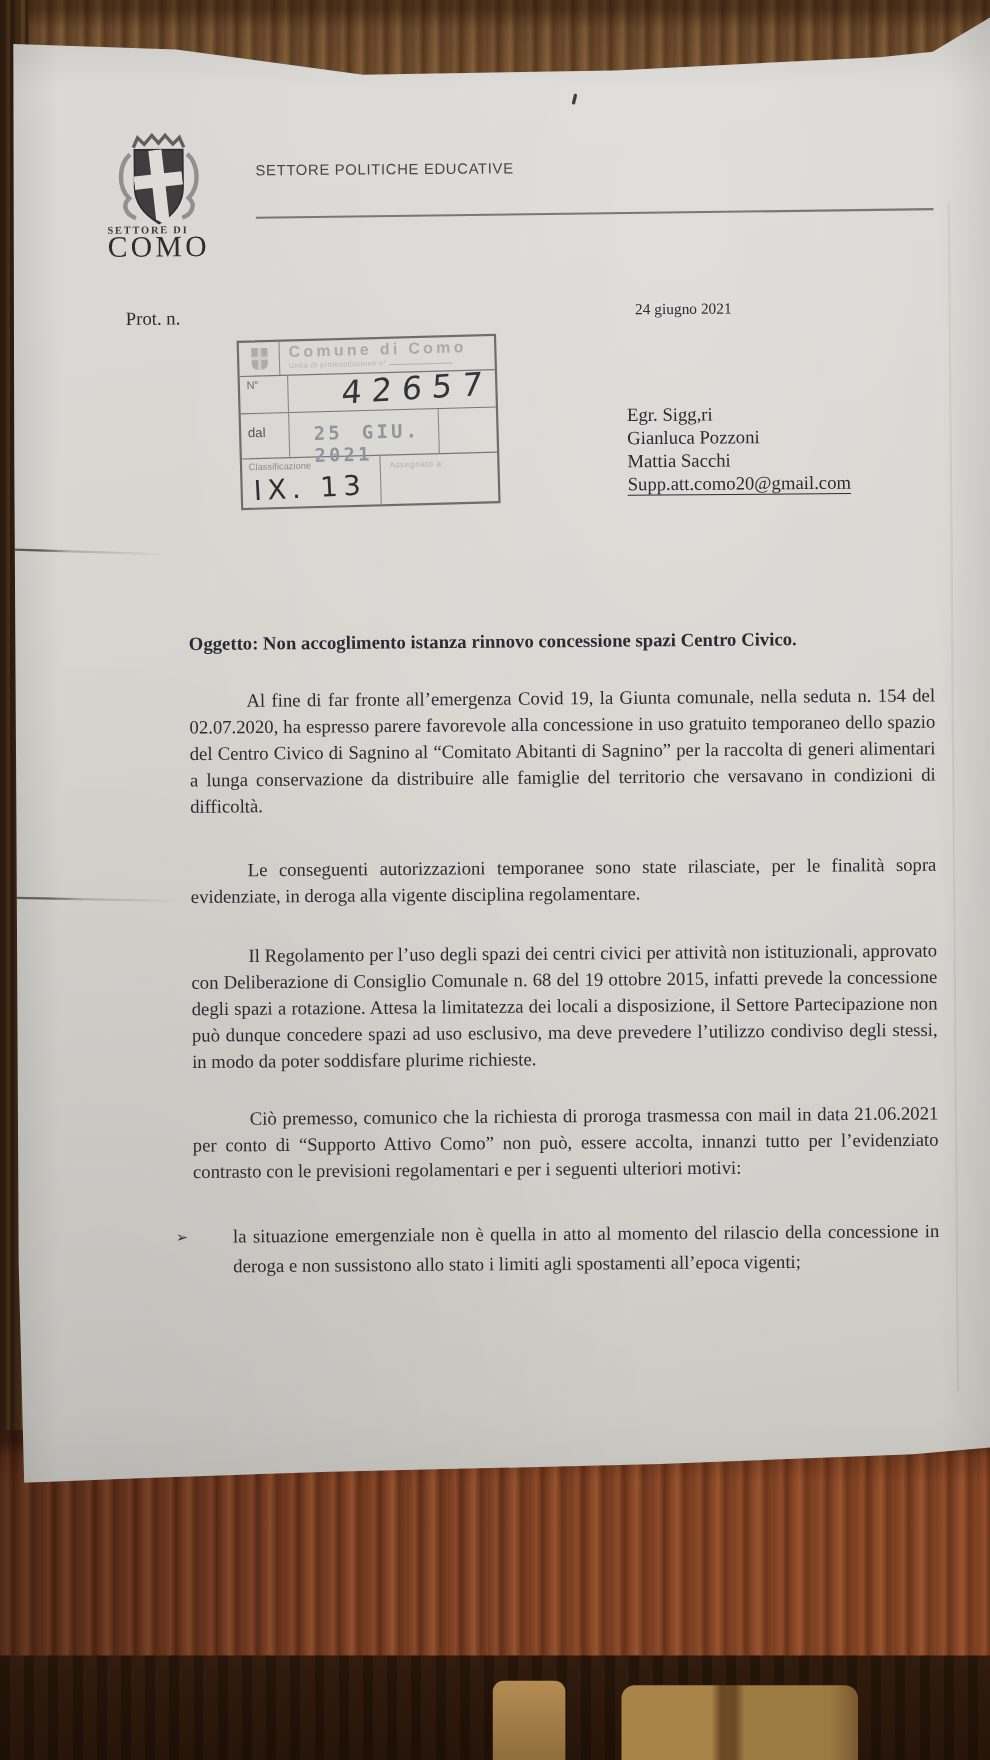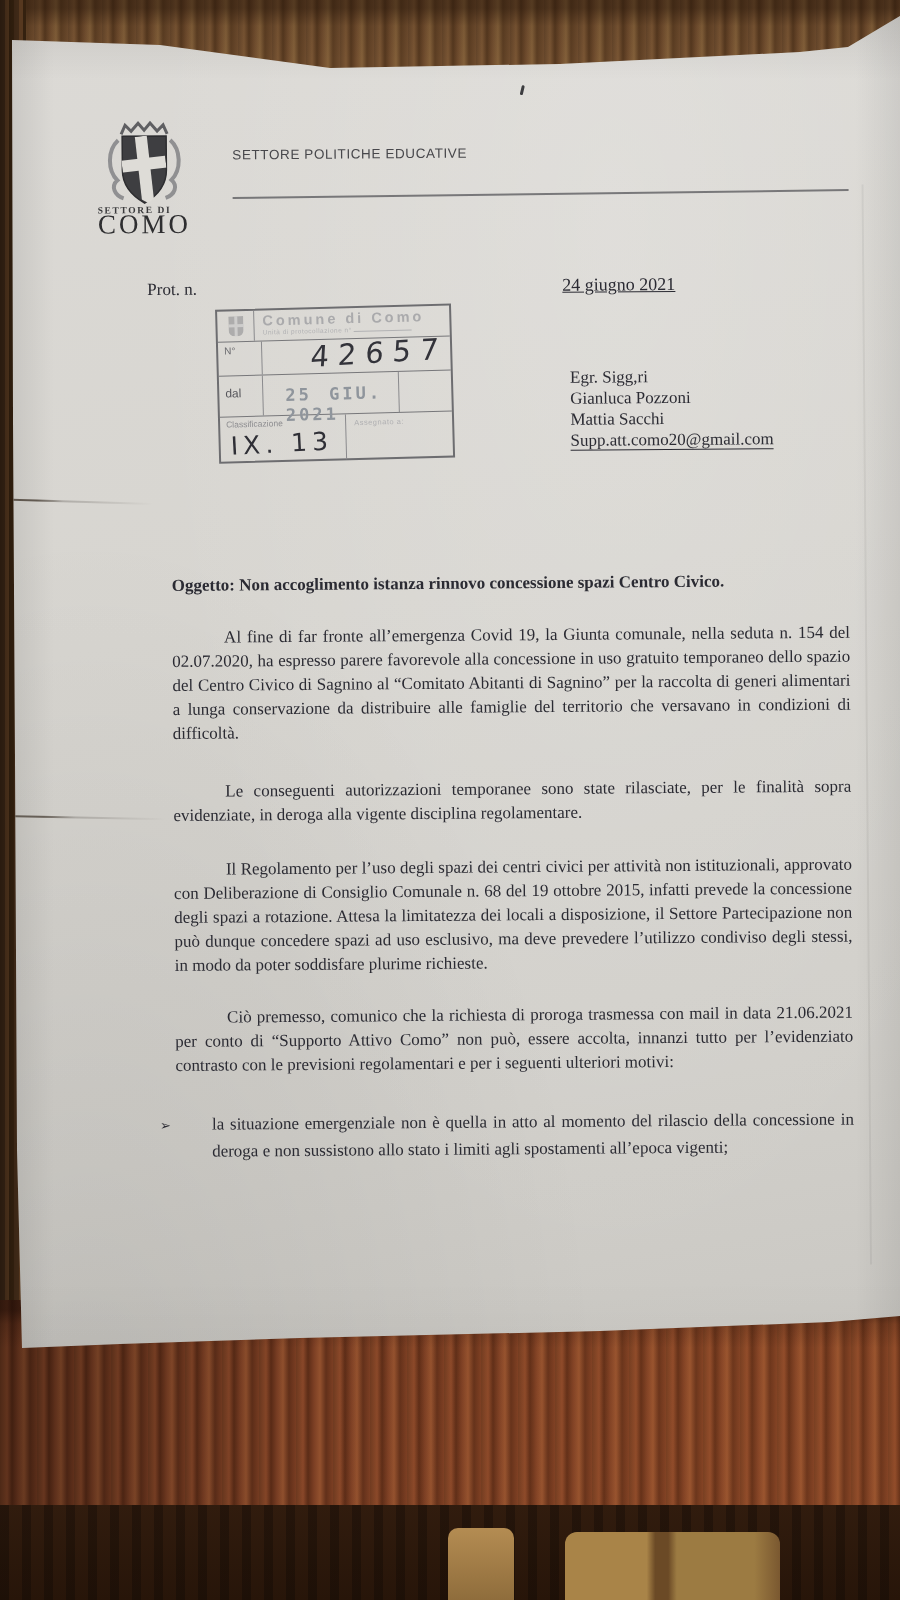--- a/index.html
+++ b/index.html
@@ -74,22 +74,22 @@
   .crest{position:absolute;left:94px;top:120px;}
   .muni{position:absolute;left:97px;top:206px;width:130px;line-height:1;}
   .muni .small{display:block;font-size:9.5px;letter-spacing:1.6px;color:#3a3a3c;font-weight:bold;}
   .muni .big{display:block;font-size:27px;letter-spacing:3px;color:#2e2e30;margin-top:-5px;}
   .dept{position:absolute;left:232px;top:148px;font-family:"Liberation Sans",sans-serif;
     font-size:13.5px;letter-spacing:.6px;color:#47474b;}
   .dept-rule{position:absolute;left:232px;top:196px;width:616px;height:2px;background:#55555a;
     opacity:.75;transform:rotate(-0.28deg);}
   .ink-mark{position:absolute;left:521px;top:88px;width:3px;height:10px;border-radius:2px;
     background:#3d3d40;transform:rotate(14deg);}
-  .prot{position:absolute;left:113px;top:280px;font-size:17px;margin-left:33px;}
-  .date{position:absolute;left:561px;top:278px;font-size:18px;text-decoration:underline;}
+  .prot{position:absolute;left:113px;top:280px;font-size:17px;}
+  .date{position:absolute;left:576px;top:278px;font-size:14px;}
   
   .stamp{position:absolute;left:215px;top:308px;width:232px;height:150px;
     border:2px solid #6d6d70;transform:rotate(-1.1deg);font-family:"Liberation Sans",sans-serif;}
   .stamp .row{display:flex;border-bottom:1.5px solid #77777a;}
   .stamp .row:last-child{border-bottom:none;}
   .s-head{height:30px;}
   .s-icon-cell{width:36px;border-right:1.5px solid #8a8a8d;display:flex;align-items:center;justify-content:center;}
   .s-mini-crest{width:15px;height:20px;background:
       linear-gradient(#c9c9c9,#c9c9c9) 50% 50%/3px 100% no-repeat,
       linear-gradient(#c9c9c9,#c9c9c9) 50% 45%/100% 3px no-repeat,#9a9a9c;border-radius:0 0 6px 6px;opacity:.7;}

